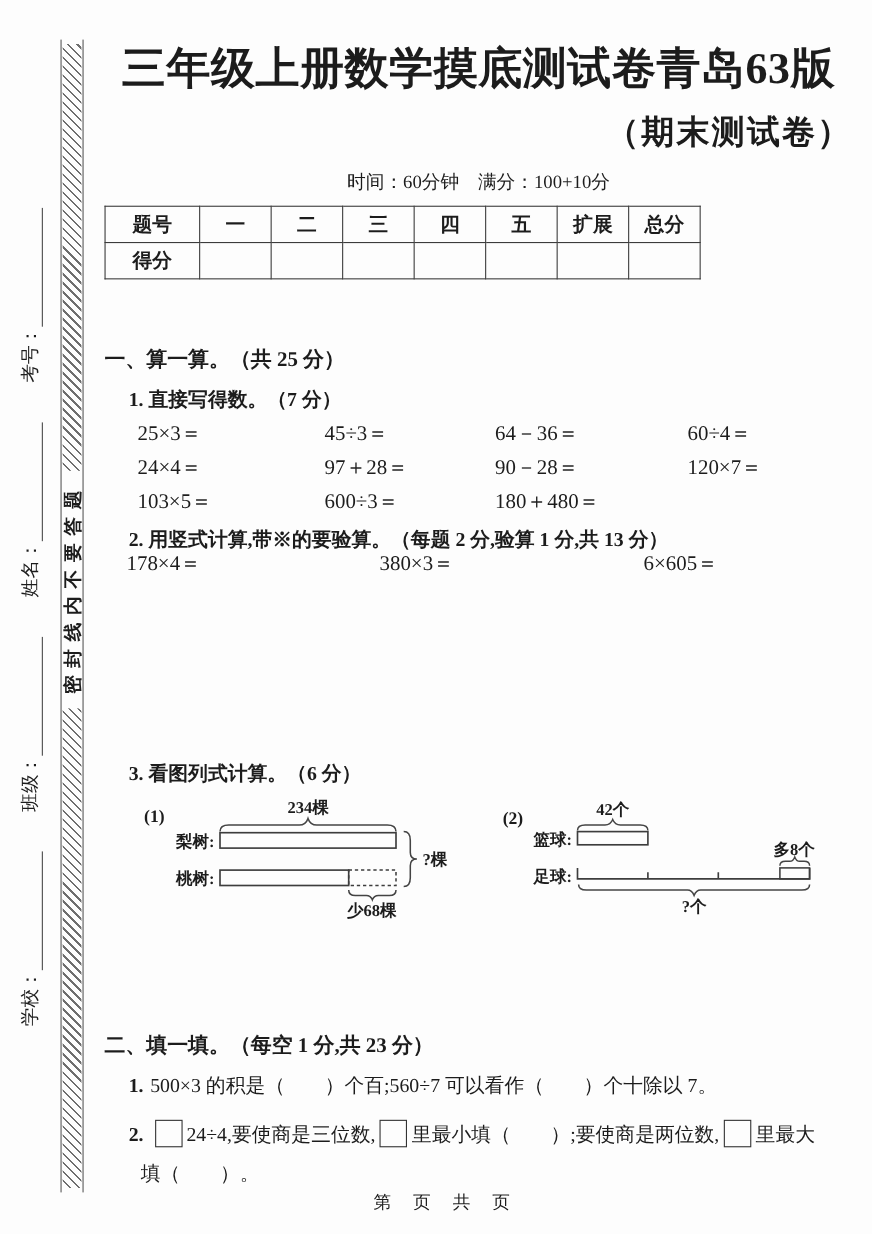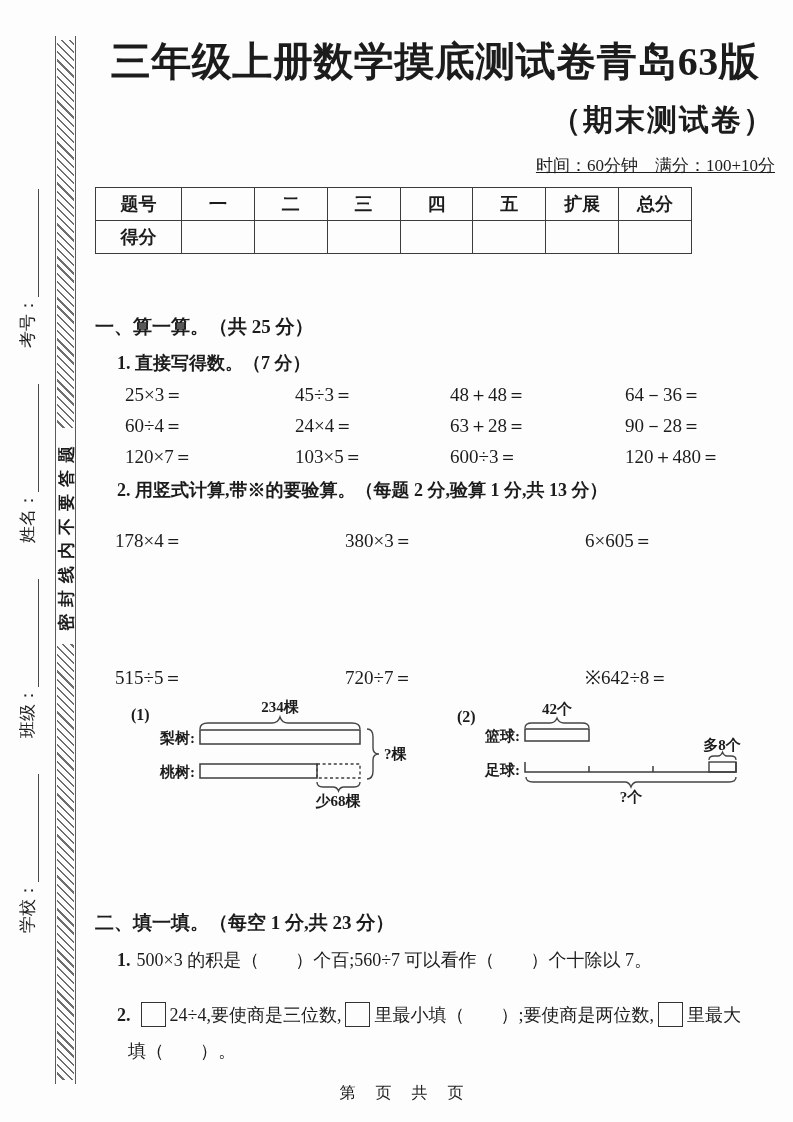--- a/index.html
+++ b/index.html
@@ -32,46 +32,46 @@
   .seal-text{
     position:absolute; width:212px; height:22px; left:50%; top:499px;
     transform:translate(-50%,-50%) rotate(-90deg);
     text-align:center; font-size:17px; font-weight:700; letter-spacing:7px; white-space:nowrap;
   }
 
   
   .content{ position:absolute; left:95px; top:0; width:680px; }
   .title{ margin:36px 0 12px; font-size:40px; line-height:1.3; font-weight:700; text-align:center; letter-spacing:0.5px; }
   .subtitle{ margin:6px 0 0; font-size:30px; font-weight:700; text-align:right; letter-spacing:2px; }
-  .meta{ margin-top:13px; font-size:17px; text-align:right;text-decoration:underline; }
-
-  table.score{ width:597px; margin-top:10px; border-collapse:collapse; table-layout:fixed; }
+  .meta{ margin-top:13px; font-size:17px; text-align:center; }
+
+  table.score{ width:542px; margin-top:10px; border-collapse:collapse; table-layout:fixed; }
   table.score td{ border:1.9px solid #3c3c3c; height:33px; text-align:center;
     font-size:18px; font-weight:600; padding:0; }
   table.score td:first-child{ width:86px; }
 
   .sec-heading{ margin-top:60px; font-size:19px; font-weight:700; }
   .q-heading{ margin:11px 0 0 22px; font-size:18px; font-weight:700; }
 
   .eq-grid4{ display:grid; grid-template-columns:170px 155px 175px 1fr;
     margin:9px 0 0 30px; row-gap:10px; font-size:19px; line-height:21px; }
   .eq-grid3{ display:grid; grid-template-columns:230px 240px 1fr;
-    margin:28px 0 0 20px; font-size:19px; line-height:21px; }
+    margin:0 0 0 20px; font-size:19px; line-height:21px; }
   .work-space{ height:88px; }
 
   .diagrams{ position:relative; height:158px; margin-top:4px; }
   .diagram1{ position:absolute; left:30px; top:6px; }
   .diagram2{ position:absolute; left:358px; top:6px; }
   svg text{ font-family:"Liberation Serif","DejaVu Serif",serif; font-size:15px; font-weight:700; fill:#1c1c1c; }
   svg .tag{ font-size:16px; font-weight:600; }
 
   .s2-heading{ }
   .fill-line{ margin:11px 0 0 22px; font-size:18px; line-height:26px; }
   .fill-line .num{ font-weight:700; margin-right:6px; }
-  .fill-q2{ margin-top:24px; line-height:36px; }
+  .fill-q2{ margin-top:13px; line-height:36px; }
   .blank-box{ display:inline-block; width:25px; height:25px; border:1.7px solid #333;
     vertical-align:-6px; margin:0 4px; background:#fdfdfd; }
   .fill-cont{ margin:6px 0 0 33px; font-size:18px; }
 
   .footer{ position:absolute; left:12px; right:0; bottom:18px; text-align:center;
     font-size:16px; letter-spacing:2px; }
 </style>
 </head>
 <body>
 
@@ -132,45 +132,40 @@
         </tr>
       </tbody>
     </table>
 
     <div class="sec-heading">一、算一算。（共 25 分）</div>
 
     <div class="q-heading">1. 直接写得数。（7 分）</div>
     <div class="eq-grid4">
       <span>25×3＝</span>
       <span>45÷3＝</span>
-      <span>48＋48＝</span>
       <span>64－36＝</span>
       <span>60÷4＝</span>
       <span>24×4＝</span>
-      <span>63＋28＝</span>
+      <span>97＋28＝</span>
       <span>90－28＝</span>
       <span>120×7＝</span>
       <span>103×5＝</span>
       <span>600÷3＝</span>
-      <span>120＋480＝</span>
+      <span>180＋480＝</span>
     </div>
 
     <div class="q-heading">2. 用竖式计算,带※的要验算。（每题 2 分,验算 1 分,共 13 分）</div>
     <div class="eq-grid3">
       <span>178×4＝</span>
       <span>380×3＝</span>
       <span>6×605＝</span>
     </div>
     <div class="work-space"></div>
-    <div class="eq-grid3">
-      <span>515÷5＝</span>
-      <span>720÷7＝</span>
-      <span>※642÷8＝</span>
-    </div>
-
+
+    <div class="q-heading" style="margin-top:80px;">3. 看图列式计算。（6 分）</div>
 
     <div class="diagrams">
 
       <svg class="diagram1" width="295" height="115" viewBox="0 0 295 115">
         <text class="tag" x="6" y="22">(1)</text>
         <text x="155" y="14" text-anchor="middle">234棵</text>
         <path d="M75,31 Q75,25 83,25 L147,25 Q153,25 155,19 Q157,25 163,25 L227,25 Q235,25 235,31" fill="none" stroke="#444" stroke-width="1.4"></path>
         <text x="70" y="45" text-anchor="end">梨树:</text>
         <rect x="75" y="32" width="160" height="14" fill="none" stroke="#3d3d3d" stroke-width="1.5"></rect>
         <text x="70" y="79" text-anchor="end">桃树:</text>

